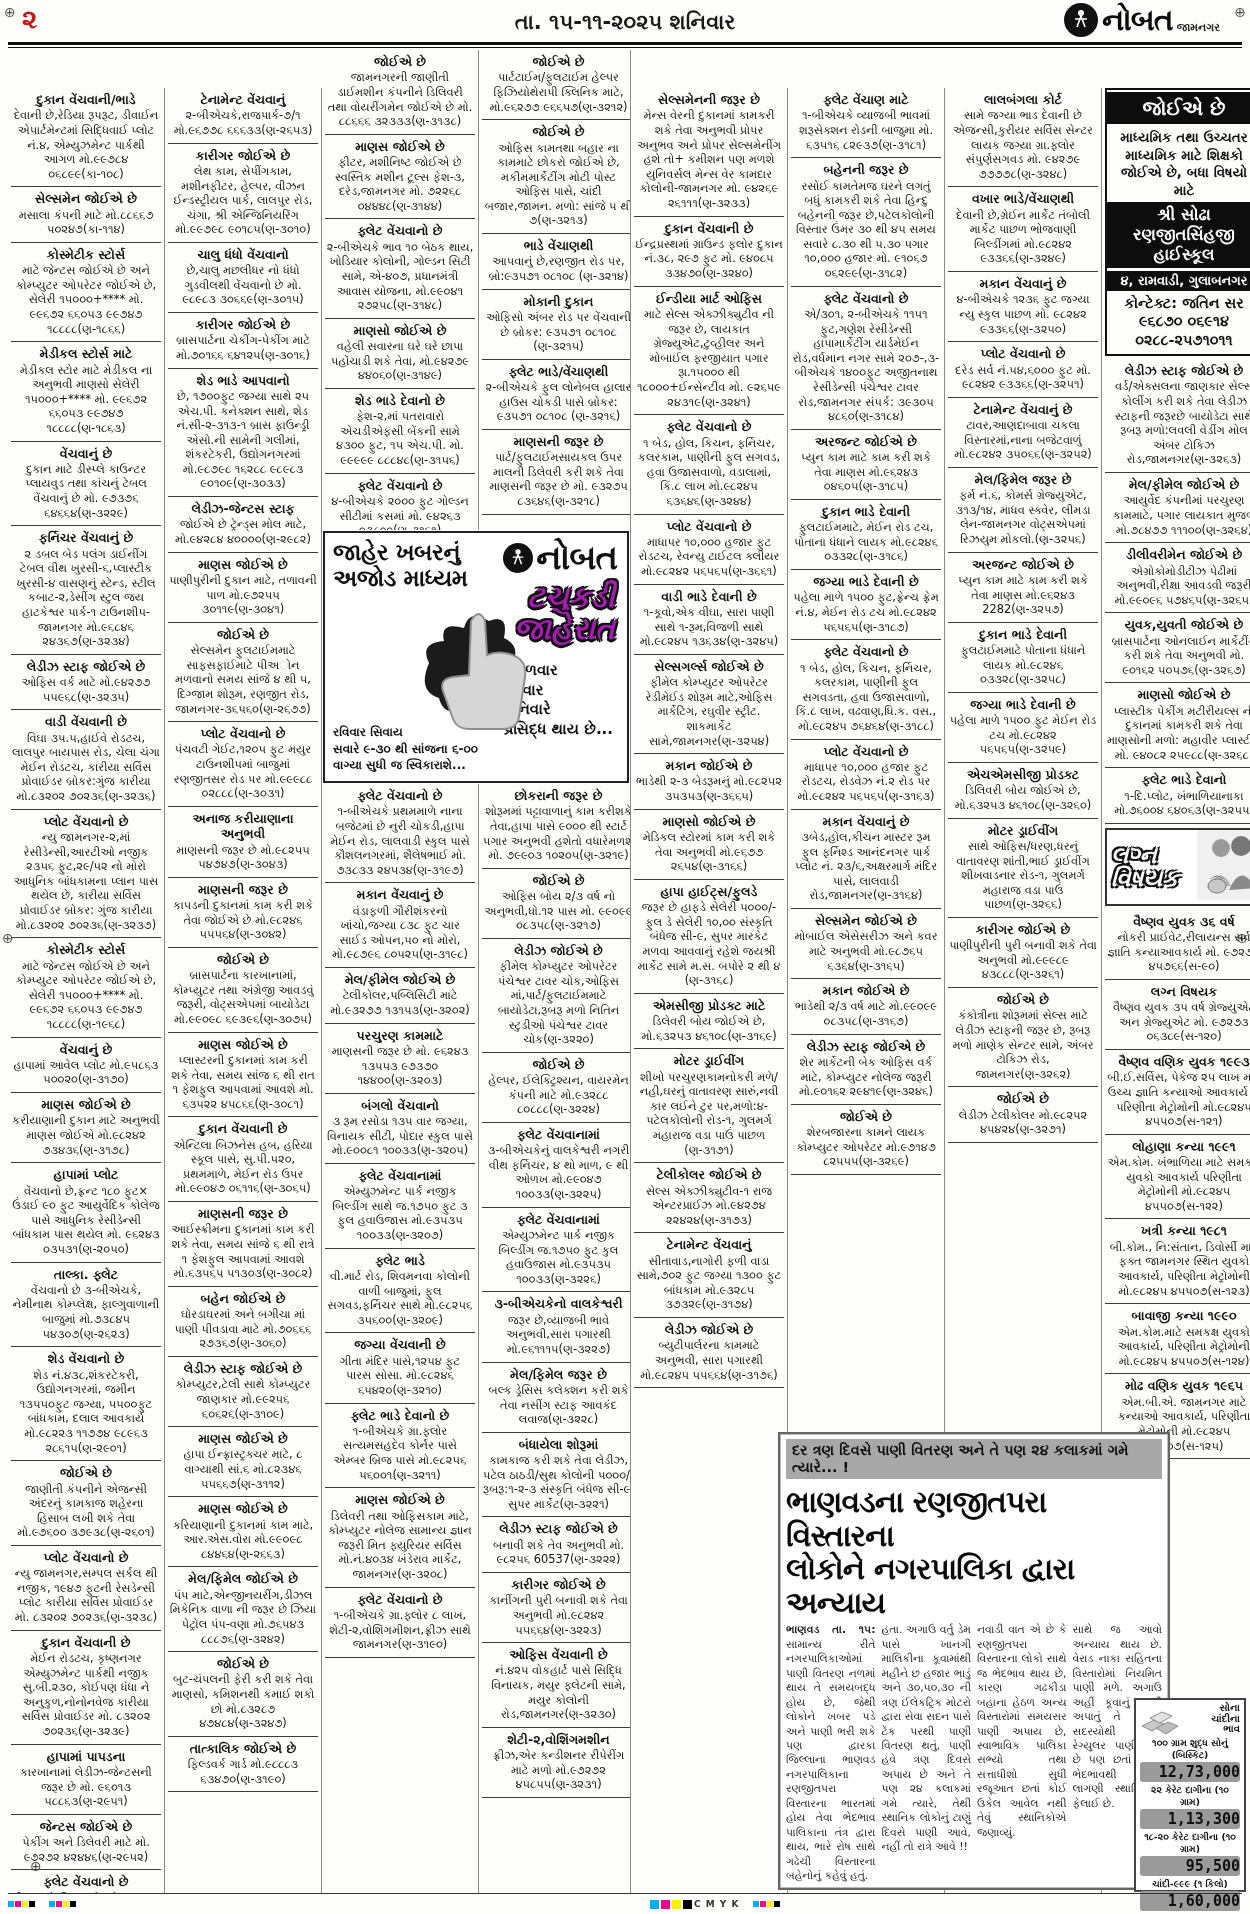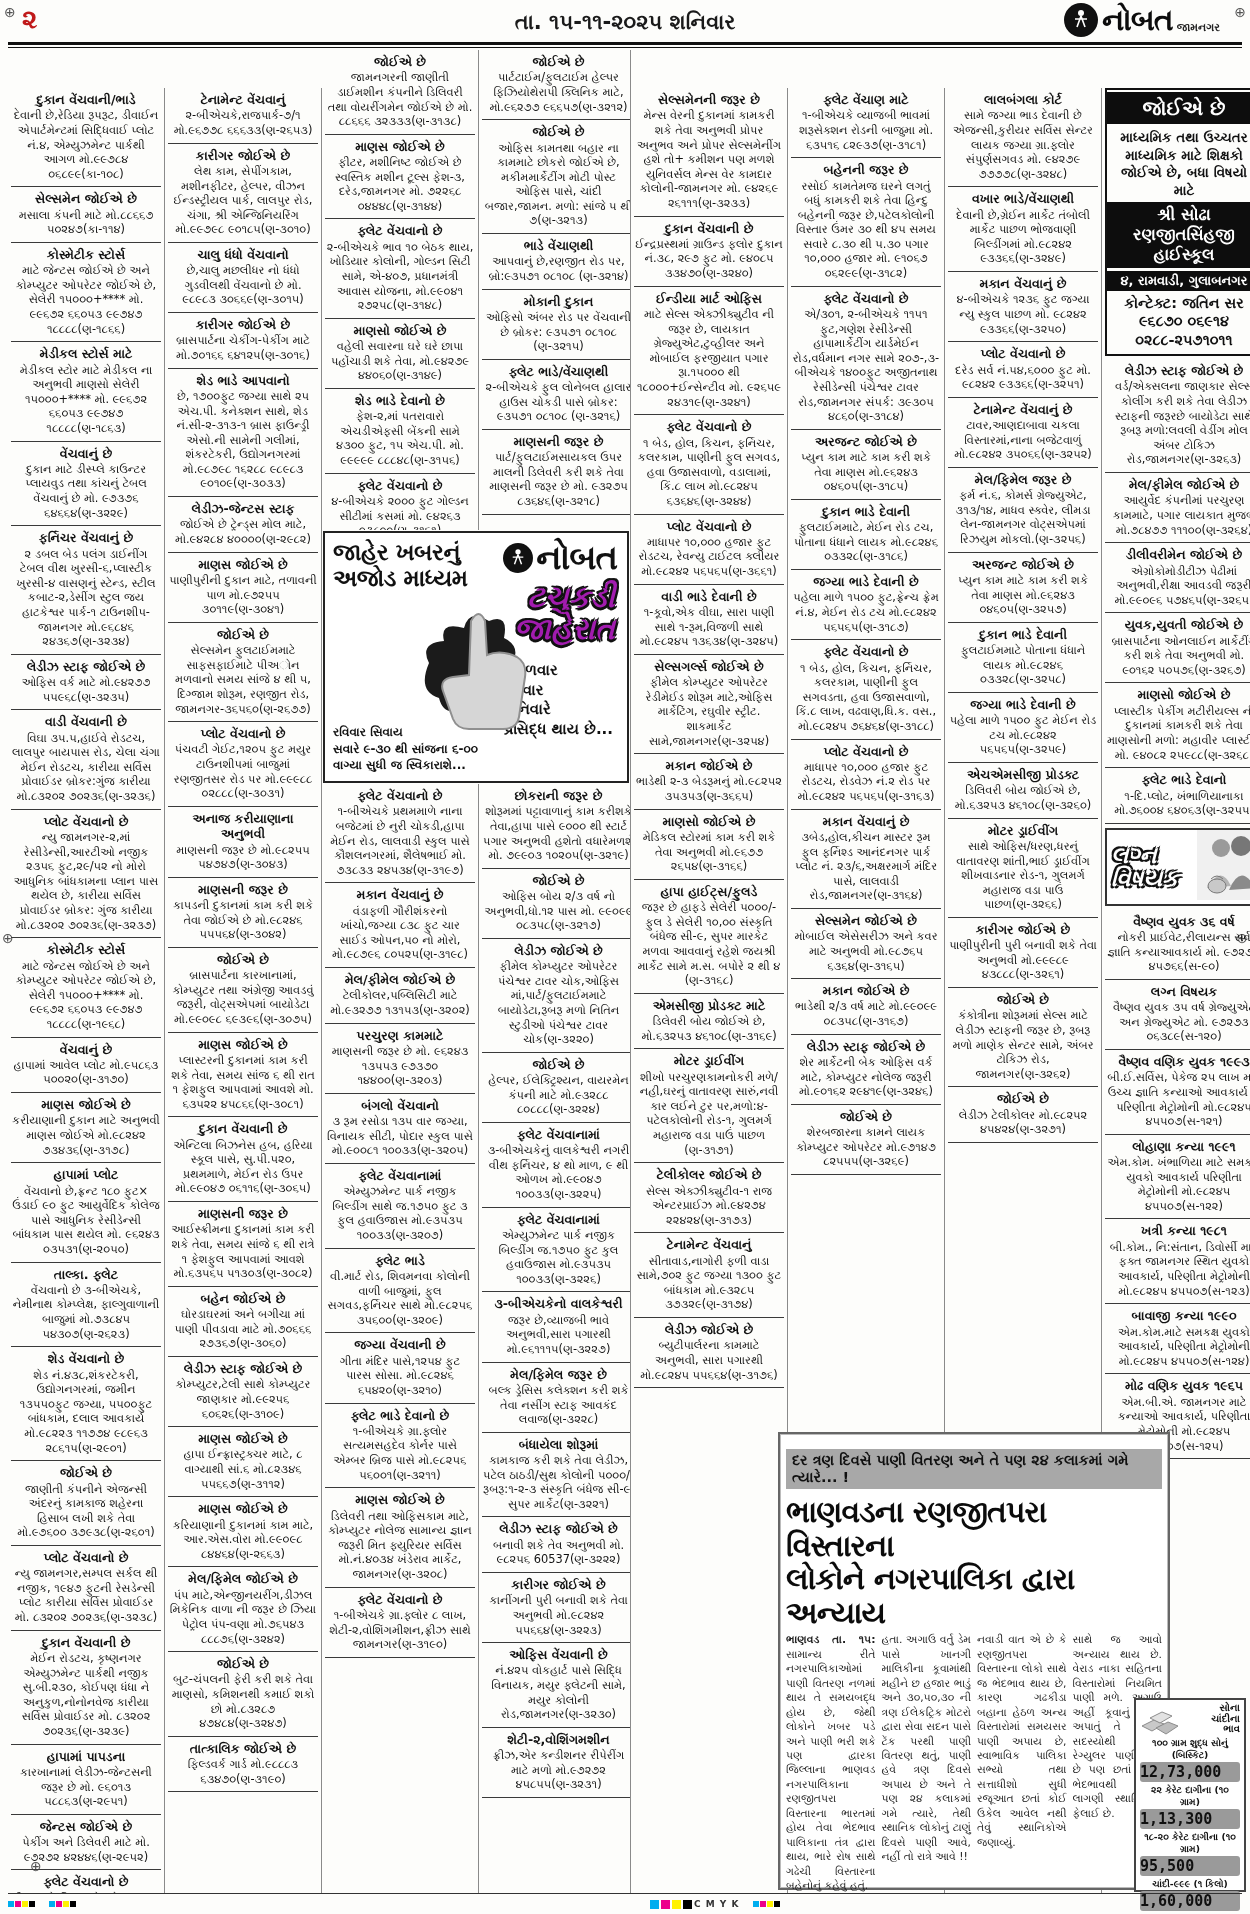--- a/index.html
+++ b/index.html
@@ -37,42 +37,42 @@
   .cbox .brand .emblem{width:30px;height:30px;}
   .cbox .brand-txt{font-size:34px;font-weight:bold;letter-spacing:-1px;}
   .fancy{position:absolute;right:12px;top:48px;text-align:right;font-style:italic;font-weight:bold;
          font-size:30px;line-height:1.05;color:#a21caf;
          text-shadow:-2px -2px 0 #111,2px -2px 0 #111,-2px 2px 0 #111,2px 2px 0 #111,0 3px 0 #111;}
   .days{position:absolute;right:14px;top:128px;text-align:left;font-size:15px;font-weight:bold;line-height:1.3;}
   .note{position:absolute;left:8px;bottom:8px;font-size:12px;font-weight:bold;line-height:1.35;text-align:left;}
   .thumbwrap{position:absolute;left:84px;top:70px;width:130px;height:150px;}
   
   .news{position:absolute;left:778px;top:1432px;width:392px;height:458px;background:#fff;
-        border:2px solid #666;box-shadow:inset 0 0 0 1px #bbb;padding:15px 6px;box-sizing:border-box;}
+        border:2px solid #666;box-shadow:inset 0 0 0 1px #bbb;padding:5px 6px;box-sizing:border-box;}
   .kicker{background:#a8a8a8;color:#101010;font-weight:bold;font-size:14.5px;padding:3px 6px;text-align:left;}
   .headline{font-size:30px;font-weight:bold;line-height:1.12;letter-spacing:-1px;margin:6px 0 4px;color:#0b0b0b;}
   .nbody{display:flex;gap:6px;}
   .nbcol{flex:1;font-size:10.8px;line-height:1.34;text-align:justify;color:#222;}
   .ndate{font-weight:bold;}
   
   .blkhdr{background:#0d0d0d;color:#fff;text-align:center;font-size:20px;font-weight:bold;padding:4px 0;margin:2px 0;}
   .schoolbox{border:2px solid #111;padding:0 0 4px;margin-bottom:3px;text-align:center;}
   .schoolbody{font-size:13.5px;font-weight:bold;line-height:1.3;padding:3px 2px;}
   .schoolname{background:#0d0d0d;color:#fff;font-size:16.5px;font-weight:bold;line-height:1.2;padding:3px 1px;}
   .schooladdr{background:#0d0d0d;color:#fff;font-size:13px;font-weight:bold;margin-top:3px;padding:2px 0;}
   .schoolcontact{font-size:14.5px;font-weight:bold;line-height:1.3;padding-top:3px;}
   .mbox{border:2px solid #333;margin:4px 0;display:flex;align-items:center;height:74px;overflow:hidden;background:#fff;}
   .mbox .mtxt{flex:1;font-size:23px;font-weight:bold;font-style:italic;line-height:1.0;color:#fff;padding-left:4px;
         text-shadow:-2px -2px 0 #111,2px -2px 0 #111,-2px 2px 0 #111,2px 2px 0 #111;}
   
   .gold{position:absolute;left:1134px;top:1698px;width:112px;height:194px;background:#fff;border:2px solid #444;
         padding:3px 4px;box-sizing:border-box;}
   .gold .gtitle{text-align:right;font-size:10px;font-weight:bold;line-height:1.05;}
   .grow-l{font-size:9.3px;font-weight:bold;text-align:center;margin-top:2px;}
-  .grow-v{background:#9a9a9a;border-radius:3px;color:#101010;font-size:15px;font-weight:bold;text-align:left;
+  .grow-v{background:#9a9a9a;border-radius:3px;color:#101010;font-size:15px;font-weight:bold;text-align:right;
           padding:1px 0;margin-top:1px;font-family:"DejaVu Sans Mono","Liberation Mono",monospace;}
   .bars{position:absolute;left:4px;top:6px;width:40px;height:34px;}
   
   .foot{position:absolute;left:8px;right:8px;bottom:2px;height:16px;border-top:1px solid #333;
         display:flex;align-items:center;gap:14px;padding-top:2px;}
   .cmyk{display:flex;gap:2px;align-items:center;margin-left:560px;}
   .sw{width:9px;height:9px;display:inline-block;}
   .cmyk-label{font-size:9px;font-weight:bold;color:#333;letter-spacing:1px;}
   .strip{display:flex;gap:1px;}
   .strip i{width:6px;height:6px;display:inline-block;}
@@ -620,21 +620,21 @@
           <div class="ad">
             <div class="adh">ટેનામેન્ટ વેંચવાનું છે</div>
             <div class="adt">ટાવર,આણદાબાવા ચકલા વિસ્તારમાં,નાના બજેટવાળું મો.૯૮૨૪૨ ૩૫૦૬૬(ણ-૩૨૫૨)</div>
           </div>
           <div class="ad">
             <div class="adh">મેલ/ફિમેલ જરૂર છે</div>
             <div class="adt">ફર્મ નં.૬, કોમર્સ ગ્રેજ્યુએટ, ૩૧૩/૧૪, માધવ સ્ક્વેર, લીમડા લેન-જામનગર વોટ્સએપમાં રિઝયુમ મોકલો.(ણ-૩૨૫૬)</div>
           </div>
           <div class="ad">
             <div class="adh">અરજન્ટ જોઈએ છે</div>
-            <div class="adt">પ્યુન કામ માટે કામ કરી શકે તેવા માણસ મો.૯૬૨૪૩ ૦૪૬૦૫(ણ-૩૨૫૭)</div>
+            <div class="adt">પ્યુન કામ માટે કામ કરી શકે તેવા માણસ મો.૯૬૨૪૩ 2282(ણ-૩૨૫૭)</div>
           </div>
           <div class="ad">
             <div class="adh">દુકાન ભાડે દેવાની</div>
             <div class="adt">ફુલટાઈમમાટે પોતાના ધંધાને લાયક મો.૯૮૨૪૬ ૦૩૩૨૮(ણ-૩૨૫૮)</div>
           </div>
           <div class="ad">
             <div class="adh">જગ્યા ભાડે દેવાની છે</div>
             <div class="adt">પહેલા માળે ૧૫૦૦ ફુટ મેઈન રોડ ટચ મો.૯૮૨૪૨ ૫૬૫૬૫(ણ-૩૨૫૯)</div>
           </div>
           <div class="ad">

